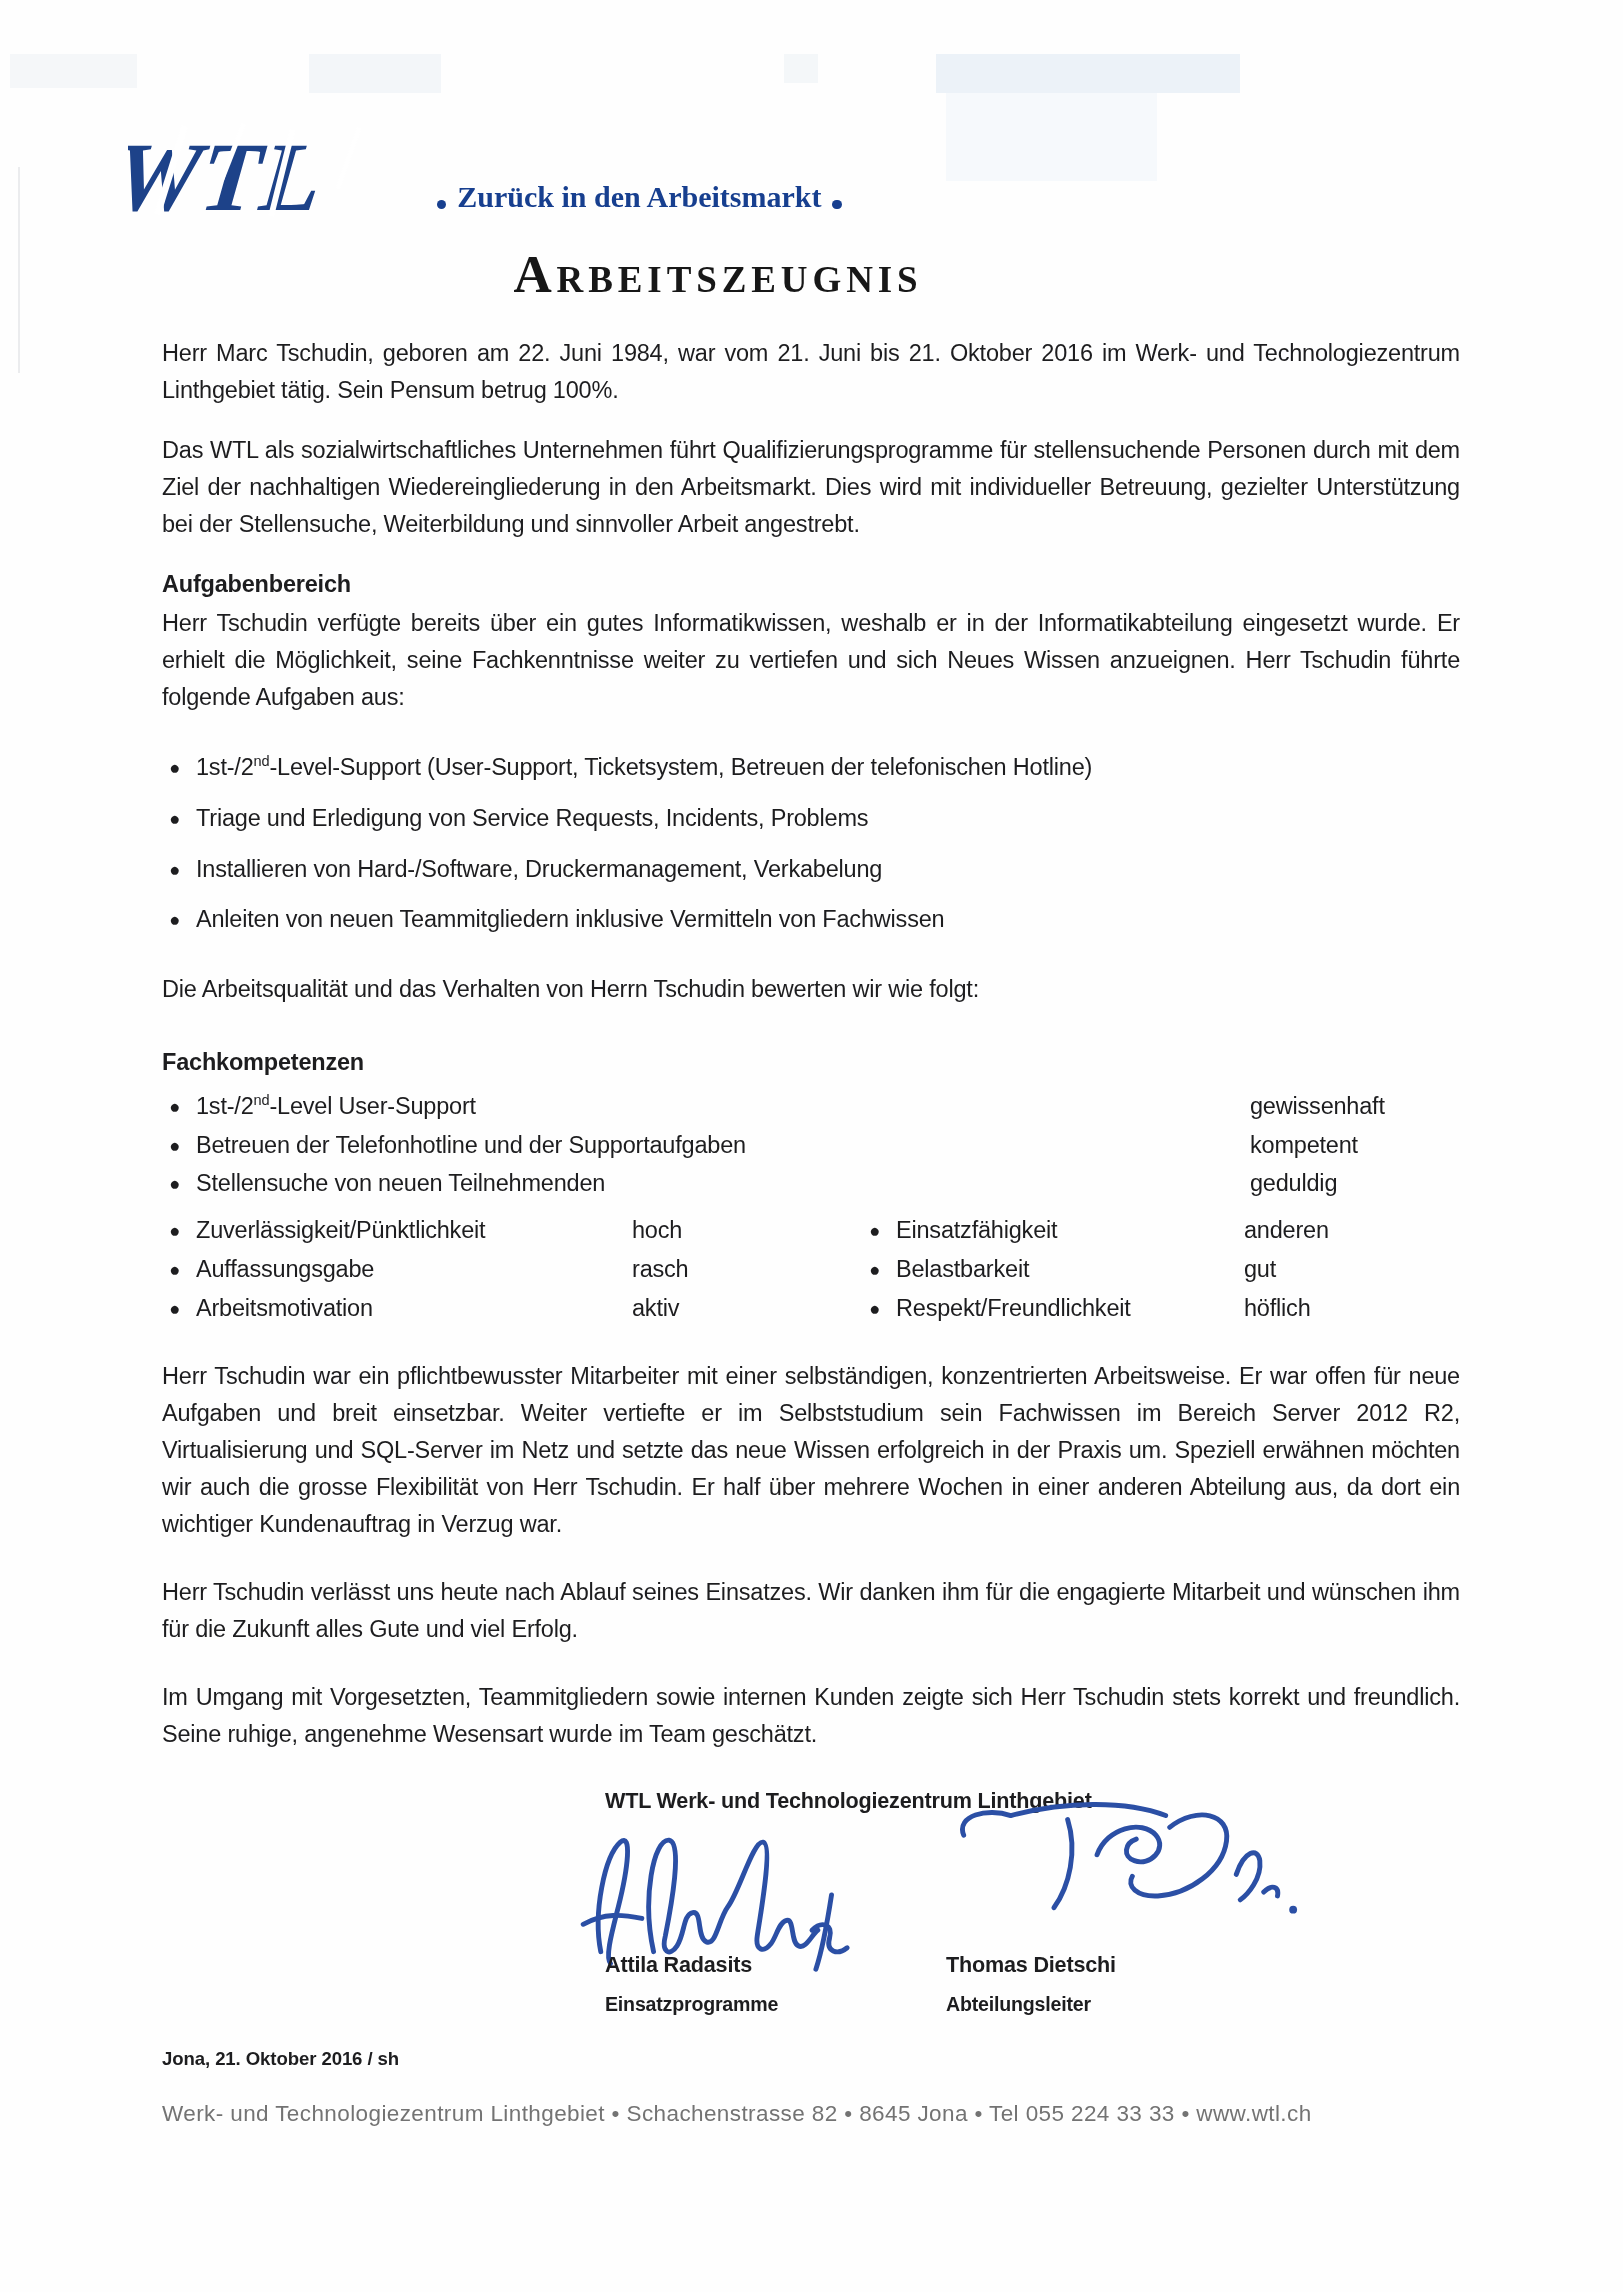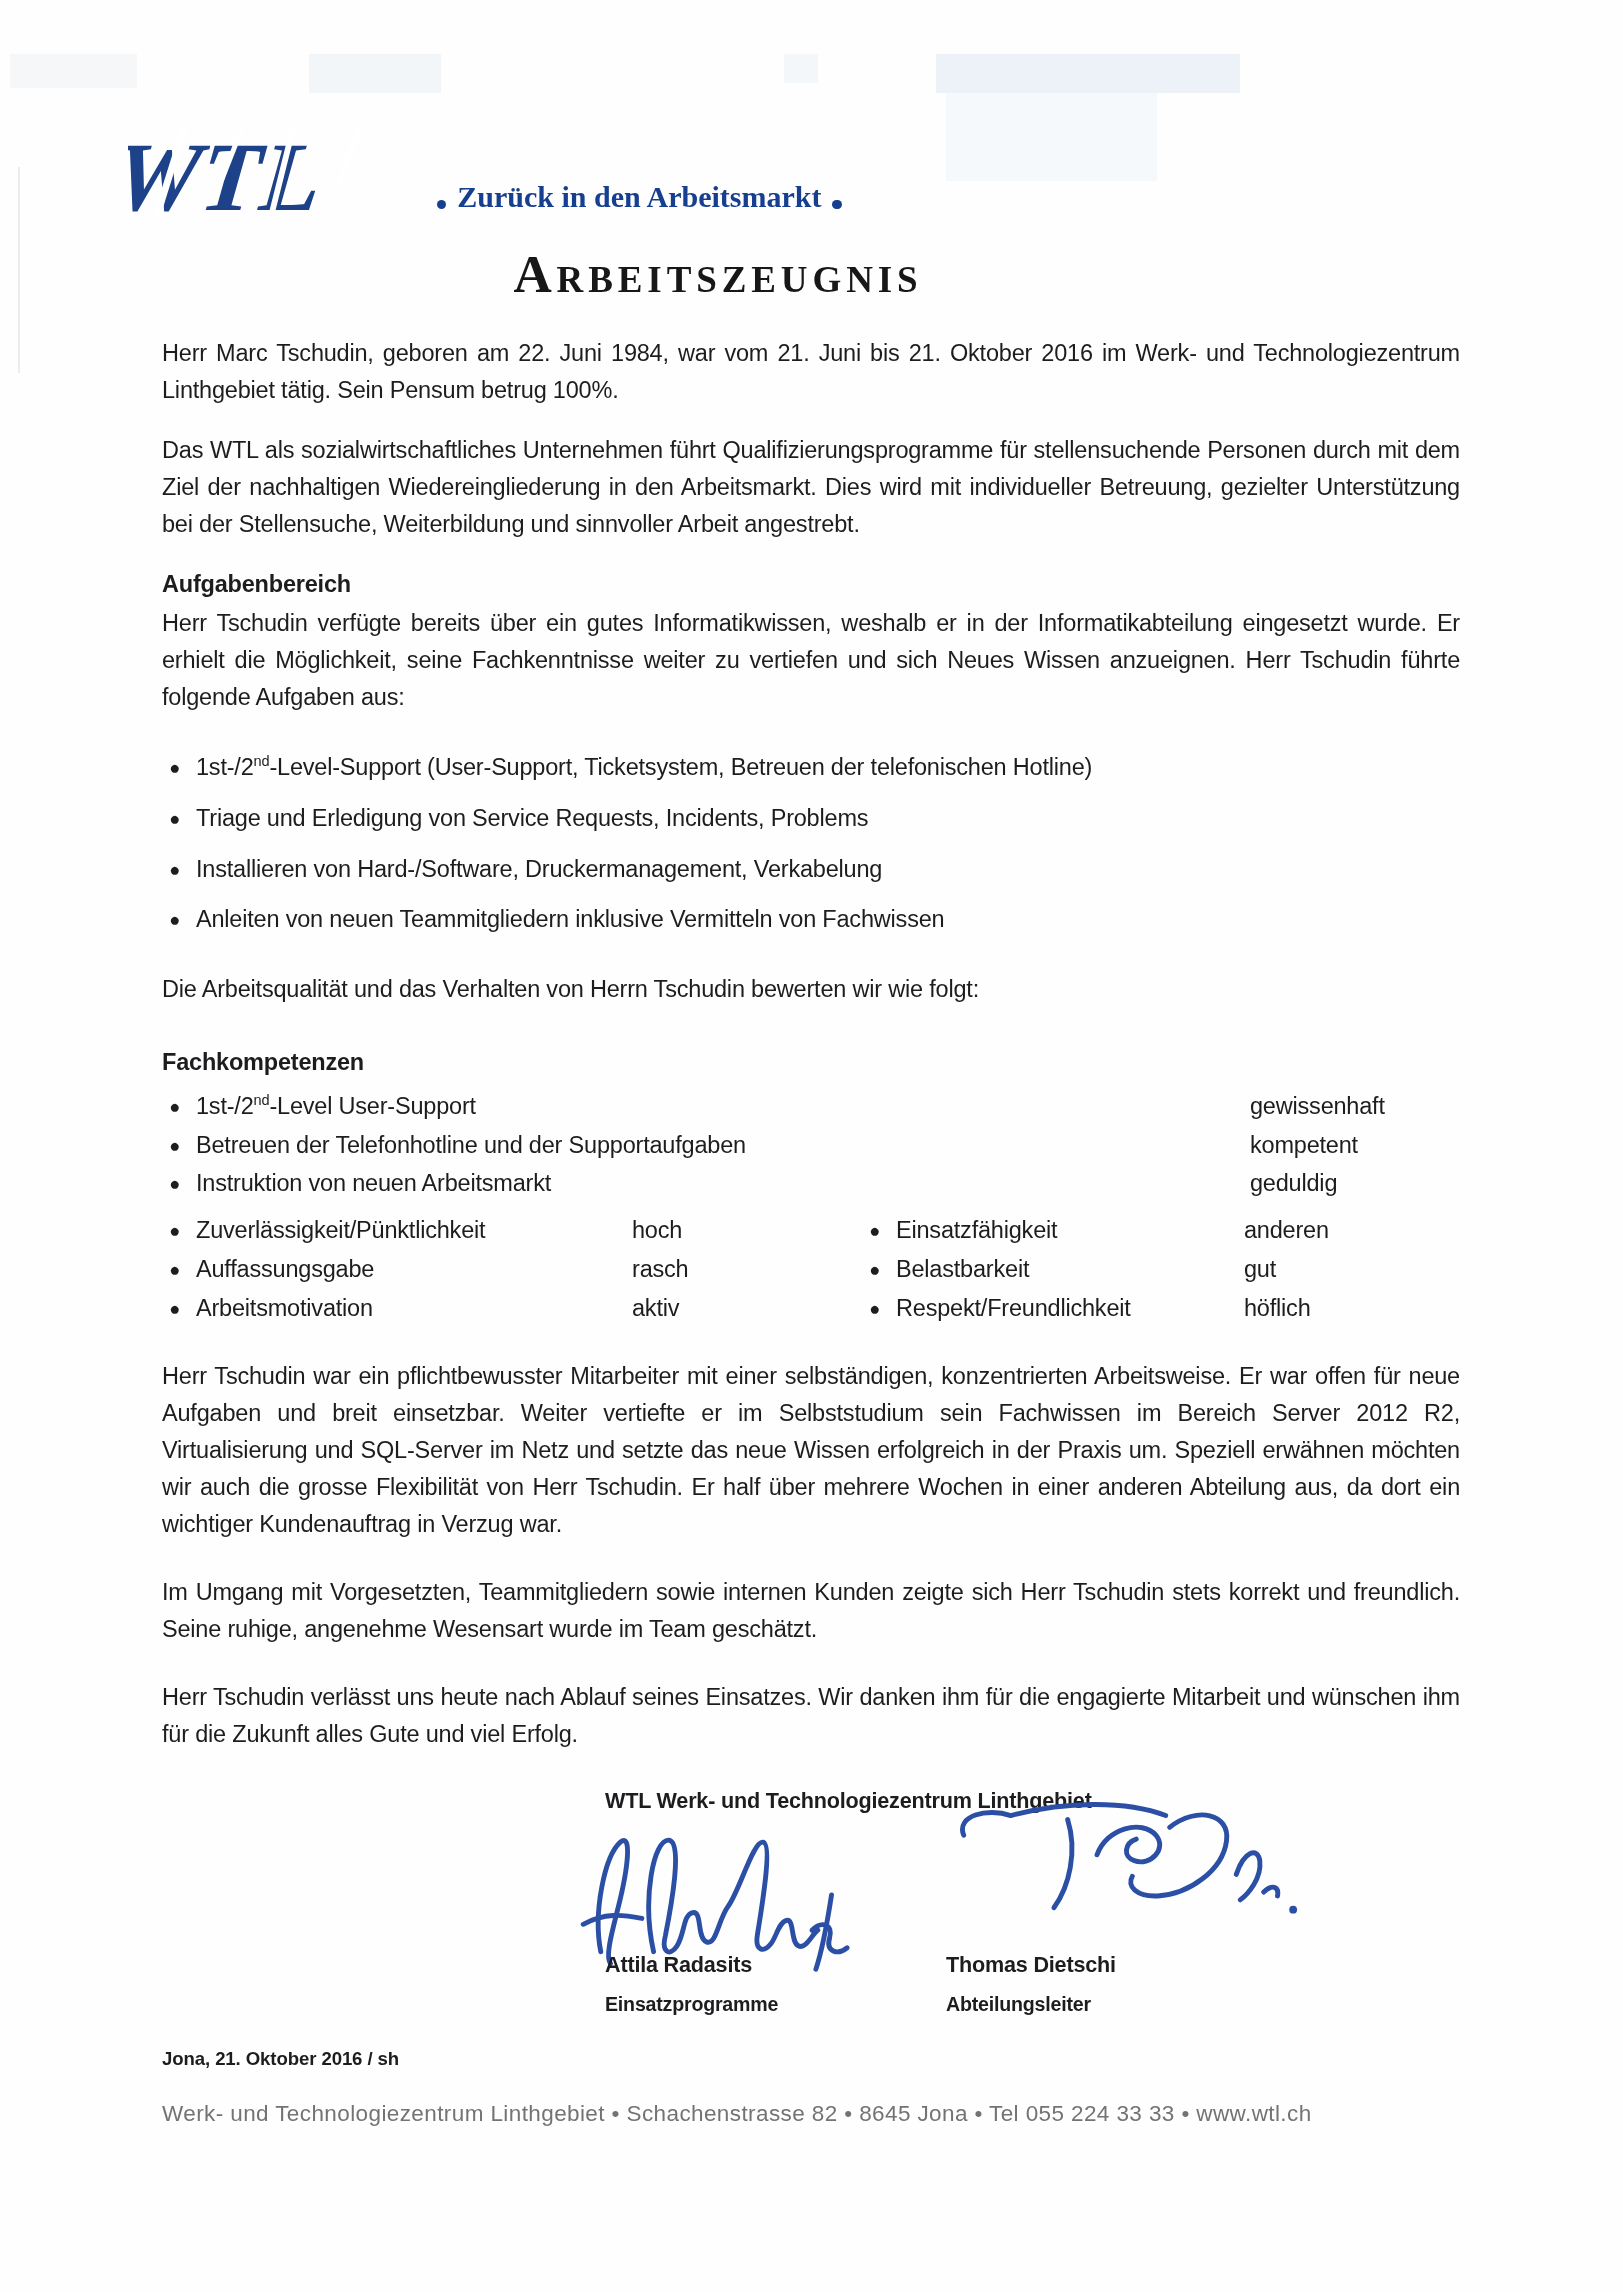--- a/index.html
+++ b/index.html
@@ -166,21 +166,21 @@
         <span class="fach-label"><span>1st-/2</span><sup>nd</sup><span>-Level User-Support</span></span>
         <span class="fach-rating">gewissenhaft</span>
       </div>
       <div class="fach-row">
         <span class="bullet">●</span>
         <span class="fach-label"><span>Betreuen der Telefonhotline und der Supportaufgaben</span><sup></sup><span></span></span>
         <span class="fach-rating">kompetent</span>
       </div>
       <div class="fach-row">
         <span class="bullet">●</span>
-        <span class="fach-label"><span>Instruktion von neuen Arbeitsmarkt</span><sup></sup><span></span></span>
+        <span class="fach-label"><span>Stellensuche von neuen Teilnehmenden</span><sup></sup><span></span></span>
         <span class="fach-rating">geduldig</span>
       </div>
     </div>
 
     <div class="sozial-grid">
       <span class="bullet">●</span>
       <span>Zuverlässigkeit/Pünktlichkeit</span>
       <span>hoch</span>
       <span class="bullet">●</span>
       <span>Einsatzfähigkeit</span>
@@ -195,22 +195,22 @@
 
       <span class="bullet">●</span>
       <span>Arbeitsmotivation</span>
       <span>aktiv</span>
       <span class="bullet">●</span>
       <span>Respekt/Freundlichkeit</span>
       <span>höflich</span>
     </div>
 
     <p class="para p3">Herr Tschudin war ein pflichtbewusster Mitarbeiter mit einer selbständigen, konzentrierten Arbeitsweise. Er war offen für neue Aufgaben und breit einsetzbar. Weiter vertiefte er im Selbststudium sein Fachwissen im Bereich Server 2012 R2, Virtualisierung und SQL-Server im Netz und setzte das neue Wissen erfolgreich in der Praxis um. Speziell erwähnen möchten wir auch die grosse Flexibilität von Herr Tschudin. Er half über mehrere Wochen in einer anderen Abteilung aus, da dort ein wichtiger Kundenauftrag in Verzug war.</p>
+    <p class="para p5">Herr Tschudin verlässt uns heute nach Ablauf seines Einsatzes. Wir danken ihm für die engagierte Mitarbeit und wünschen ihm für die Zukunft alles Gute und viel Erfolg.</p>
     <p class="para p4">Im Umgang mit Vorgesetzten, Teammitgliedern sowie internen Kunden zeigte sich Herr Tschudin stets korrekt und freundlich. Seine ruhige, angenehme Wesensart wurde im Team geschätzt.</p>
-    <p class="para p5">Herr Tschudin verlässt uns heute nach Ablauf seines Einsatzes. Wir danken ihm für die engagierte Mitarbeit und wünschen ihm für die Zukunft alles Gute und viel Erfolg.</p>
 
     <div class="sig-block">
       <div class="sig-company">WTL Werk- und Technologiezentrum Linthgebiet</div>
 
       <svg class="sig-svg sig-left-svg" width="304" height="176" viewBox="0 0 310 180">
         <g fill="none" stroke="#2b4fa5" stroke-width="5" stroke-linecap="round">
           <path d="M30 150 C22 110 34 52 50 38 C62 28 58 64 48 104 C42 128 34 156 40 162"></path>
           <path d="M12 122 C34 110 52 112 72 116"></path>
           <path d="M84 150 C72 96 84 34 100 36 C114 38 102 104 96 134 C92 150 100 156 108 144 C116 132 114 112 124 110 C134 108 128 136 138 140 C148 144 150 118 160 104 C172 88 186 36 196 38 C206 40 194 108 190 134 C188 148 196 152 204 142 C210 134 212 120 220 118 C228 116 224 140 232 144 C240 148 246 132 252 128"></path>
           <path d="M266 92 C262 118 256 150 250 168"></path>

